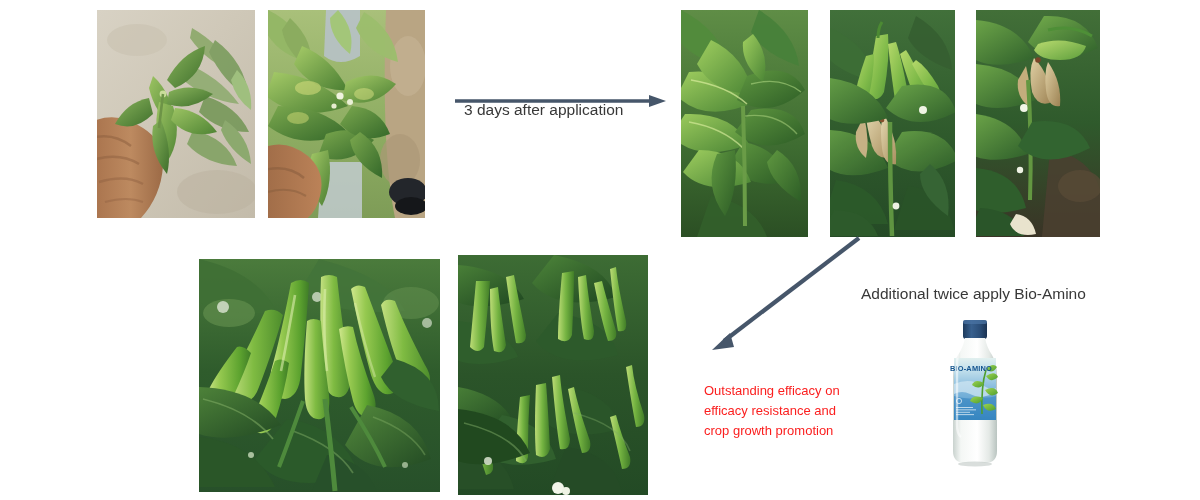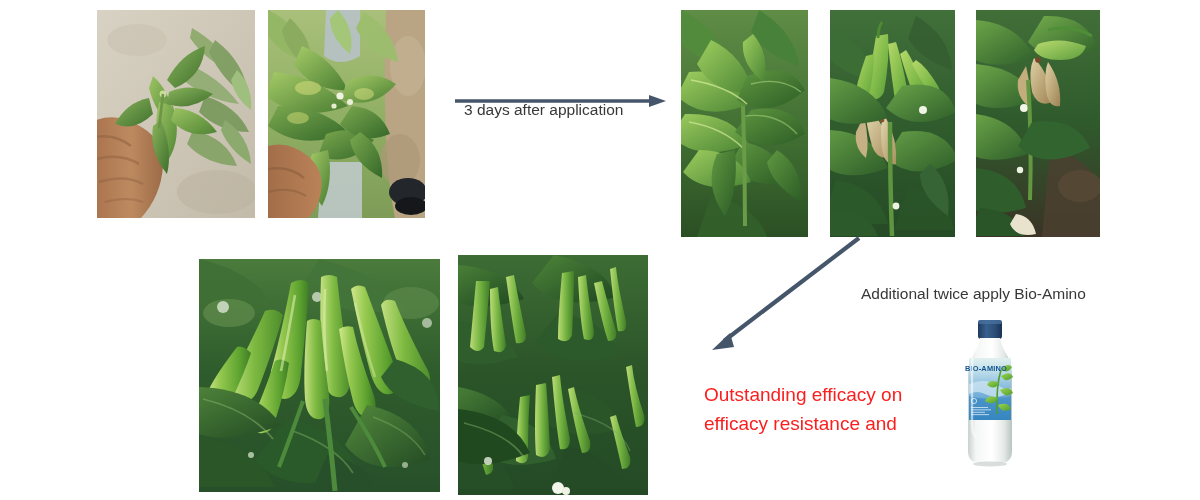--- a/index.html
+++ b/index.html
@@ -43,29 +43,28 @@
   .caption {
     position: absolute;
     color: #383838;
     font-size: 15.5px;
     line-height: 1.35;
     white-space: nowrap;
   }
   .headline-red {
     position: absolute;
     color: #fb1e1e;
-    font-size: 19px;
+    font-size: 13px;
     line-height: 1.52;
     font-weight: 400;
   }
 
   
   .bottle {
     position: absolute;
-    margin-left: 15px;
   }
   .bottle svg { display: block; width: 100%; height: 100%; }
 </style>
 </head>
 <body>
 
 <div class="stage">
 
   <div class="photo" style="left:97px; top:10px; width:158px; height:208px;">
     <svg viewBox="0 0 158 208" preserveAspectRatio="none" aria-hidden="true">
@@ -498,20 +497,21 @@
     </g>
   </svg>
 
   <div class="caption" style="left:464px; top:72px;margin-top:28px;">3 days after application</div>
 
   <div class="caption" style="left:861px; top:284px;">Additional twice apply Bio-Amino</div>
 
   <div class="headline-red" style="left:704px; top:381px; width:230px;">
     <div>Outstanding efficacy on</div>
     <div>efficacy resistance and</div>
+    <div>crop growth promotion</div>
   </div>
 
   <div class="bottle" style="left:946px; top:318px; width:58px; height:150px;">
     <svg viewBox="0 0 58 150" aria-hidden="true">
       <defs>
         <linearGradient id="capg" x1="0" y1="0" x2="1" y2="0">
           <stop offset="0%" stop-color="#1d3a5c"></stop>
           <stop offset="35%" stop-color="#38608e"></stop>
           <stop offset="70%" stop-color="#2b4e78"></stop>
           <stop offset="100%" stop-color="#1a3252"></stop>

